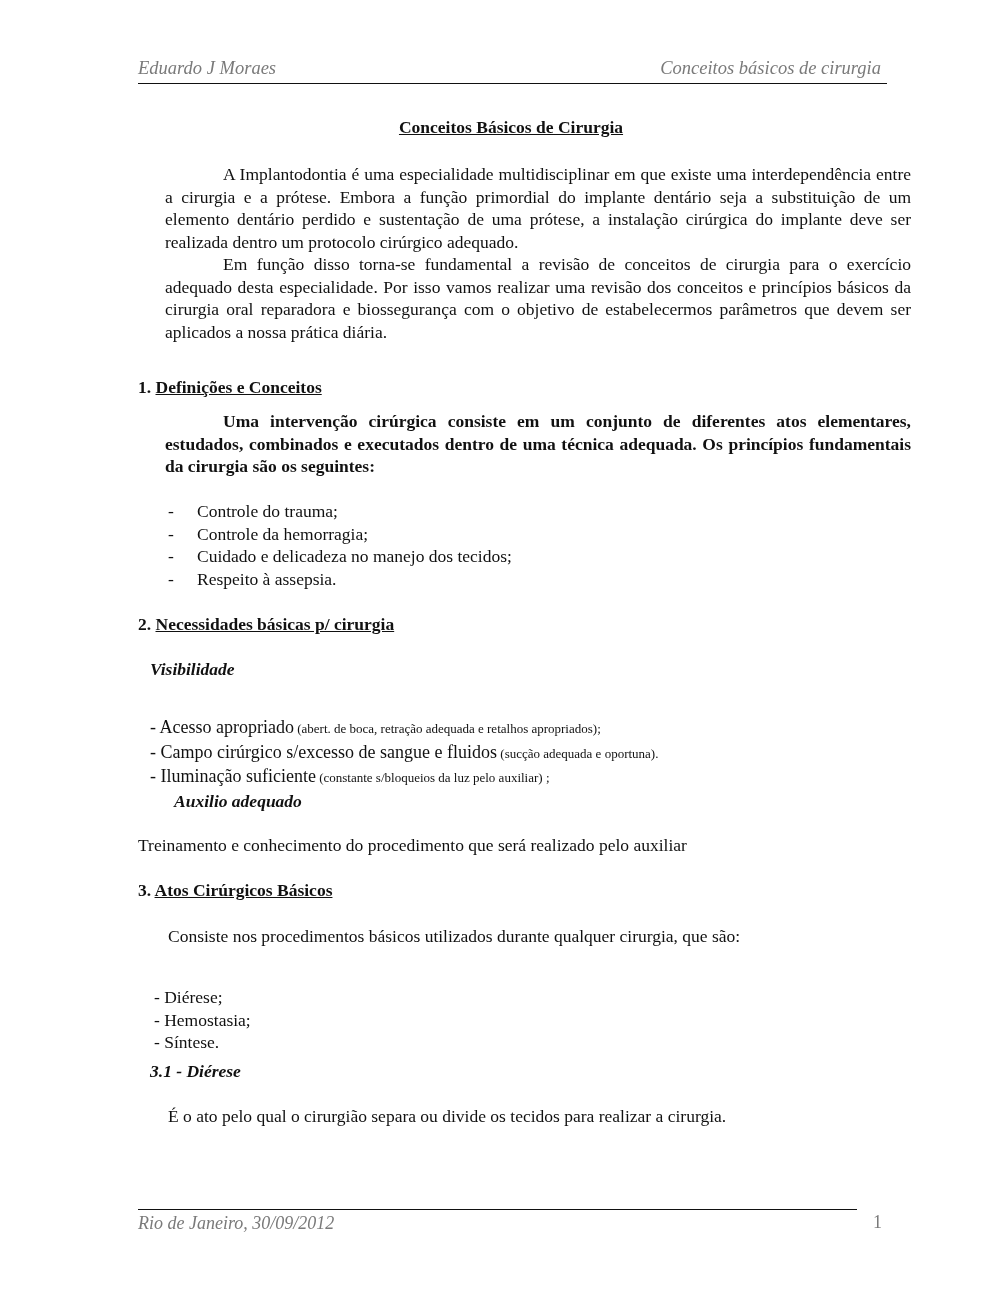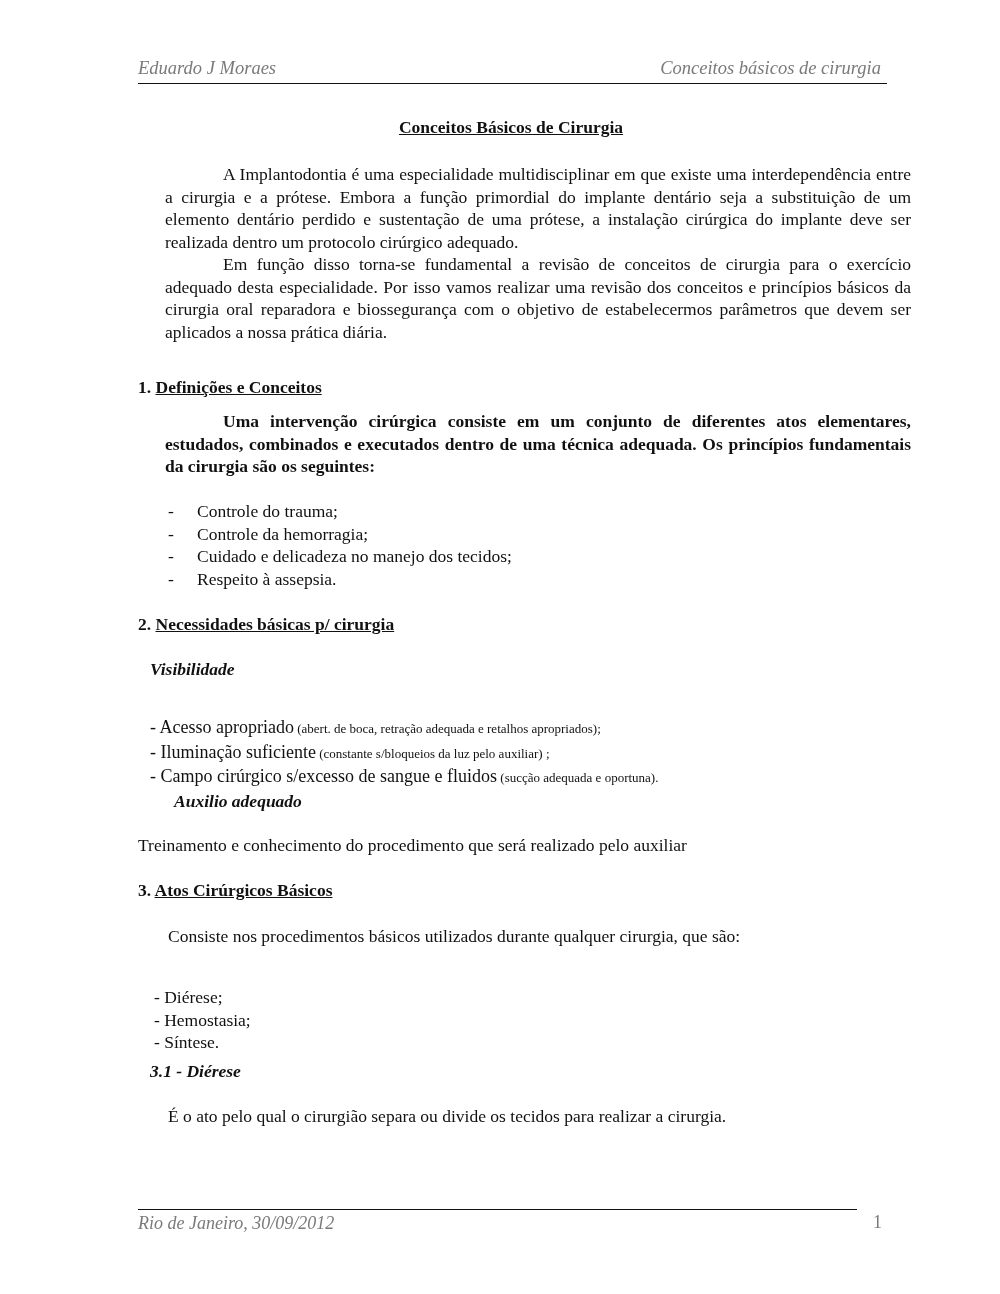--- a/index.html
+++ b/index.html
@@ -154,22 +154,22 @@
 
   <div class="h" style="top:614px;">
     <span>2.</span>
     <span class="u">Necessidades básicas p/ cirurgia</span>
   </div>
 
   <div class="sub" style="top:659px;">Visibilidade</div>
 
   <ul class="vis-list" style="top:704px;">
     <li><span>- Acesso apropriado</span><span class="small"> (abert. de boca, retração adequada e retalhos apropriados);</span></li>
+    <li><span>- Campo cirúrgico s/excesso de sangue e fluidos</span><span class="small"> (sucção adequada e oportuna).</span></li>
     <li><span>- Iluminação suficiente</span><span class="small"> (constante s/bloqueios da luz pelo auxiliar) ;</span></li>
-    <li><span>- Campo cirúrgico s/excesso de sangue e fluidos</span><span class="small"> (sucção adequada e oportuna).</span></li>
   </ul>
 
   <div class="sub" style="top:791px;margin-left:24px;">Auxilio adequado</div>
   <div class="line" style="top:835px;">Treinamento e conhecimento do procedimento que será realizado pelo auxiliar</div>
 
   <div class="h" style="top:880px;">
     <span>3.</span>
     <span class="u">Atos Cirúrgicos Básicos</span>
   </div>
   <div class="line" style="top:926px; left:168px;">Consiste nos procedimentos básicos utilizados durante qualquer cirurgia, que são:</div>

